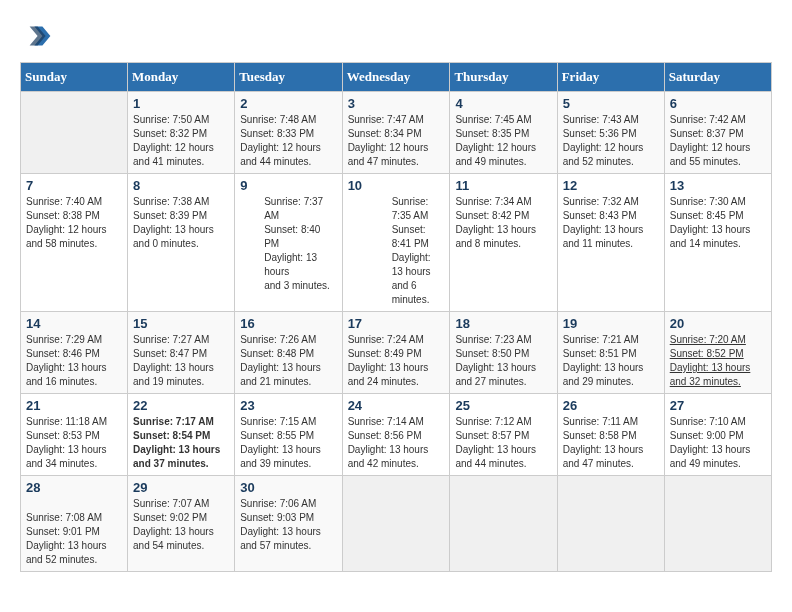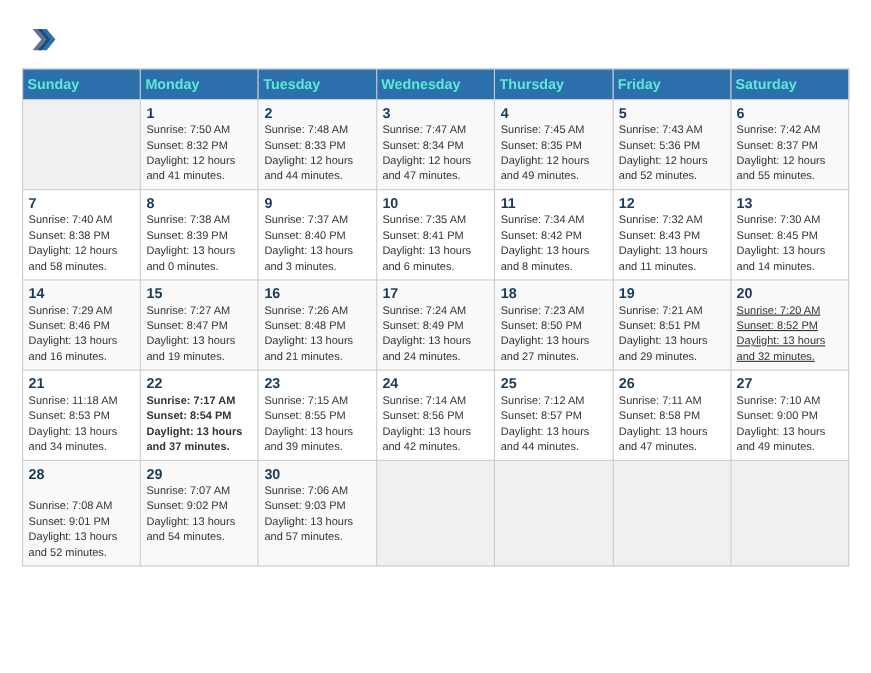--- a/index.html
+++ b/index.html
@@ -46,26 +46,27 @@
       font-size: 15px;
       color: #333;
     }
     table {
       width: 100%;
       border-collapse: collapse;
       font-size: 11px;
     }
     thead tr th {
       background: #2c6fad;
-      color: #5eead4;
+      color: #ffffff;
       padding: 6px 4px;
       text-align: left;
       font-size: 13px;
       font-weight: bold;
       border: 1px solid #ccc;
+      font-family: Liberation Serif, serif;
     }
     tbody tr td {
       border: 1px solid #ccc;
       vertical-align: top;
       padding: 4px 5px;
       width: 108px;
       height: 80px;
       background: #fff;
     }
     tbody tr:nth-child(odd) td {
@@ -175,28 +176,28 @@
         </td>
         <td>
           <span class="day-number">8</span>
           <div class="day-info" style="white-space: pre-line;">Sunrise: 7:38 AM
 Sunset: 8:39 PM
 Daylight: 13 hours
 and 0 minutes.</div>
         </td>
         <td>
           <span class="day-number">9</span>
-          <div class="day-info" style="white-space: pre-line;">Sunrise: 7:37 AM
+          <div class="day-info" style="white-space: pre-line; margin-left: 24px;">Sunrise: 7:37 AM
 Sunset: 8:40 PM
 Daylight: 13 hours
 and 3 minutes.</div>
         </td>
         <td>
           <span class="day-number">10</span>
-          <div class="day-info" style="white-space: pre-line;">Sunrise: 7:35 AM
+          <div class="day-info" style="white-space: pre-line; margin-left: 44px;">Sunrise: 7:35 AM
 Sunset: 8:41 PM
 Daylight: 13 hours
 and 6 minutes.</div>
         </td>
         <td>
           <span class="day-number">11</span>
           <div class="day-info" style="white-space: pre-line;">Sunrise: 7:34 AM
 Sunset: 8:42 PM
 Daylight: 13 hours
 and 8 minutes.</div>

